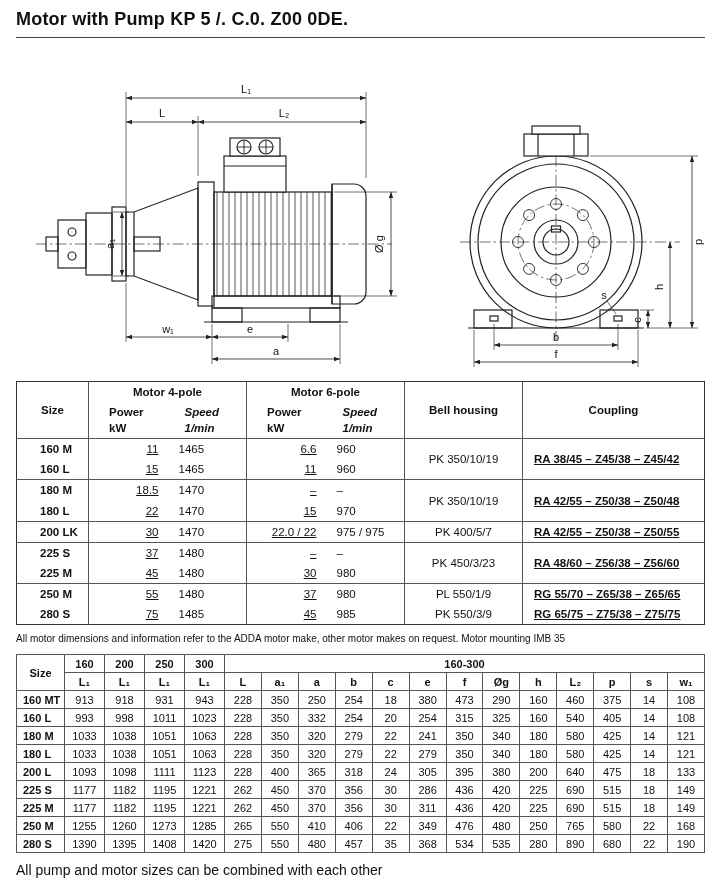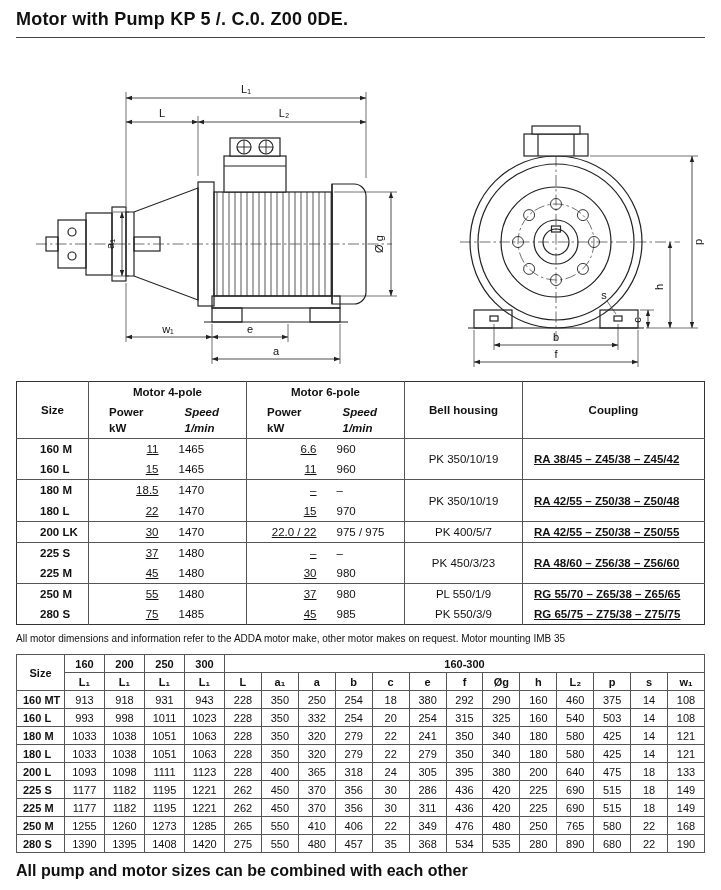--- a/index.html
+++ b/index.html
@@ -45,21 +45,21 @@
   .t1 td.c-coupling { text-align: left; padding-left: 11px; font-weight: 700; text-decoration: underline; }
   .t1 tr.group-start td { border-top: 1px solid #555; }
 
   
   .t2 { font-size: 11px; border: 1.5px solid #333; table-layout: fixed; margin-top: 4px; }
   .t2 th, .t2 td { border: 1px solid #555; padding: 2.5px 1px; text-align: center; overflow: hidden; }
   .t2 thead th { font-weight: 700; }
   .t2 td.size-cell { font-weight: 700; text-align: left; padding-left: 6px; }
 
   .note { font-size: 10px; margin: 8px 0 10px; }
-  .note2 { font-size: 16px; margin-top: 9px; font-weight: bold; }
+  .note2 { font-size: 14px; margin-top: 9px; }
 </style>
 </head>
 <body>
 
 <div class="page">
 
   <div class="title">Motor with Pump KP 5 /. C.0. Z00 0DE.</div>
 
   <div class="drawing-wrap">
     <svg viewBox="0 0 689 332" width="689" height="332" xmlns="http://www.w3.org/2000/svg">
@@ -392,21 +392,21 @@
           <td class="l1col">913</td>
           <td class="l1col">918</td>
           <td class="l1col">931</td>
           <td class="l1col">943</td>
           <td>228</td>
           <td>350</td>
           <td>250</td>
           <td>254</td>
           <td>18</td>
           <td>380</td>
-          <td>292</td>
+          <td>473</td>
           <td>290</td>
           <td>160</td>
           <td>460</td>
           <td>375</td>
           <td>14</td>
           <td>108</td>
         </tr>
         <tr>
           <td class="size-cell">160 L</td>
           <td class="l1col">993</td>
@@ -416,21 +416,21 @@
           <td>228</td>
           <td>350</td>
           <td>332</td>
           <td>254</td>
           <td>20</td>
           <td>254</td>
           <td>315</td>
           <td>325</td>
           <td>160</td>
           <td>540</td>
-          <td>503</td>
+          <td>405</td>
           <td>14</td>
           <td>108</td>
         </tr>
         <tr>
           <td class="size-cell">180 M</td>
           <td class="l1col">1033</td>
           <td class="l1col">1038</td>
           <td class="l1col">1051</td>
           <td class="l1col">1063</td>
           <td>228</td>

